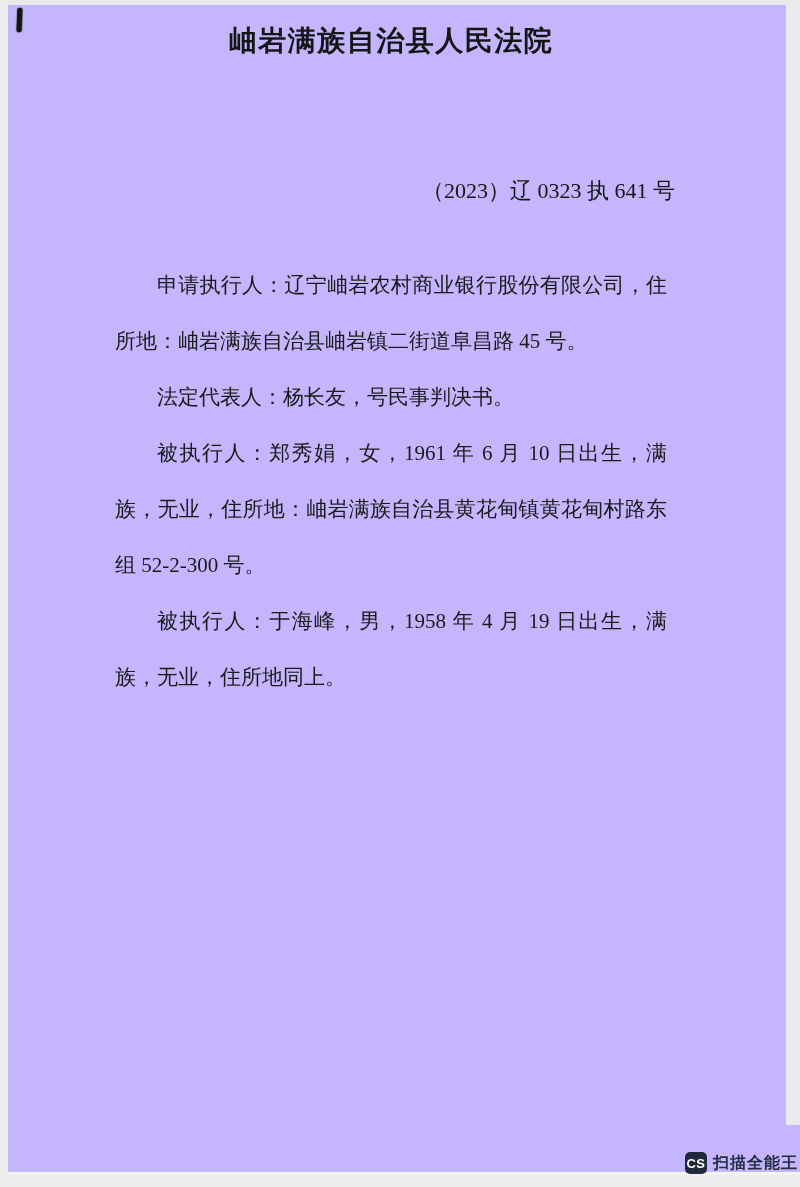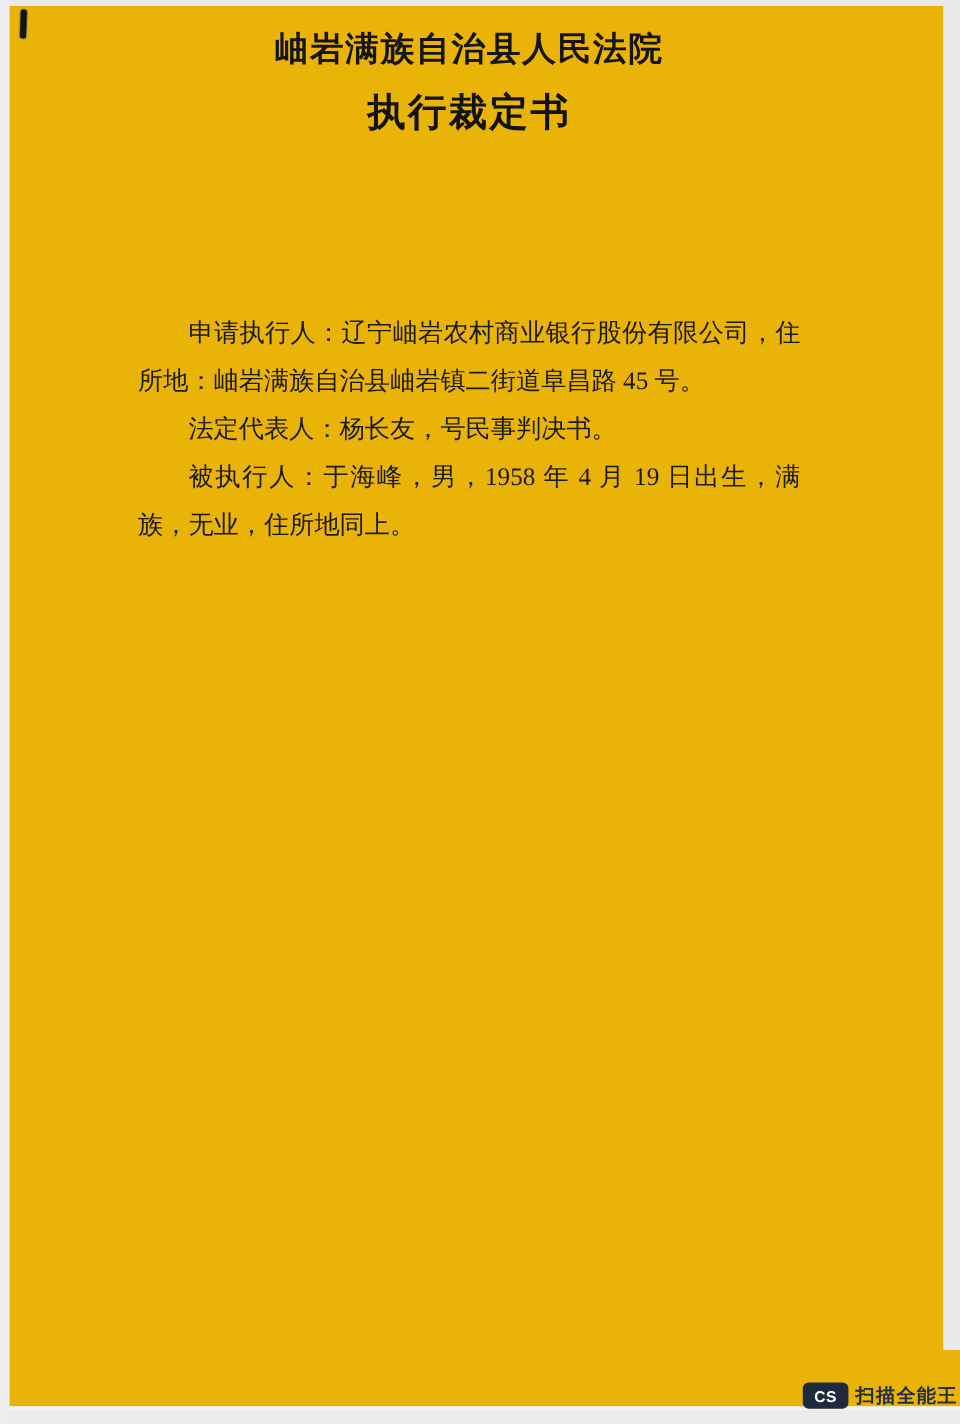--- a/index.html
+++ b/index.html
@@ -4,21 +4,21 @@
 <style>
   html, body {
     margin: 0;
     padding: 0;
     background: #ffffff;
   }
   .page {
     position: relative;
     width: 800px;
     height: 1187px;
-    background: #eab308;
+    background: #c4b5fd;
     overflow: hidden;
     font-family: "Liberation Serif", "DejaVu Serif", serif;
     color: #1b1b1b;
   }
   
   .edge { position: absolute; background: #ebebeb; z-index: 5; }
   .edge-top    { top: 0; left: 0; width: 800px; height: 5px; background: #e9e9e9; }
   .edge-left   { top: 0; left: 0; width: 8px; height: 1187px; background: #eeeeee; }
   .edge-right  { top: 0; right: 0; width: 14px; height: 1125px; background: #e9eaeb; }
   .edge-bottom { bottom: 0; left: 0; width: 800px; height: 12px; background: #ececec;
@@ -67,42 +67,42 @@
     color: #161616;
   }
   .doc-body {
     position: absolute;
     left: 115px; top: 257px;
     width: 552px;
   }
   .doc-body p {
     margin: 0;
     font-size: 21px;
-    line-height: 40px;
+    line-height: 56px;
     text-indent: 2em;
     text-align: justify;
     text-justify: inter-character;
     color: #1a1a1a;
   }
 
   .watermark {
     position: absolute;
     top: 1152px;
     right: 2px;
     display: flex;
     align-items: center;
     gap: 6px;
     z-index: 4;
     white-space: nowrap;
   }
   .cs-logo {
     display: flex;
     align-items: center;
     justify-content: center;
-    width: 38px; height: 22px;
+    width: 22px; height: 22px;
     border-radius: 5px;
     background: #1f2a3c;
     color: #ffffff;
     font-family: "Liberation Sans", "DejaVu Sans", sans-serif;
     font-weight: 700;
     font-size: 13px;
     letter-spacing: 0.5px;
   }
   .cs-text {
     font-family: "Liberation Sans", "DejaVu Sans", sans-serif;
@@ -119,26 +119,27 @@
 
   <div class="edge edge-top"></div>
   <div class="edge edge-left"></div>
   <div class="edge edge-right"></div>
   <div class="edge edge-bottom"></div>
 
   <div class="artifact-mark"></div>
 
   <h1 class="court-title">岫岩满族自治县人民法院</h1>
 
-  <h2 class="doc-title">执行裁定书</h2>
 
+  <div class="case-number">（2023）辽 0323 执 641 号</div>
 
   <div class="doc-body">
     <p>申请执行人：辽宁岫岩农村商业银行股份有限公司，住所地：岫岩满族自治县岫岩镇二街道阜昌路 45 号。</p>
     <p>法定代表人：杨长友，号民事判决书。</p>
+    <p>被执行人：郑秀娟，女，1961 年 6 月 10 日出生，满族，无业，住所地：岫岩满族自治县黄花甸镇黄花甸村路东组 52-2-300 号。</p>
     <p>被执行人：于海峰，男，1958 年 4 月 19 日出生，满族，无业，住所地同上。</p>
   </div>
 
   <div class="watermark">
     <span class="cs-logo">CS</span>
     <span class="cs-text">扫描全能王</span>
   </div>
 
 </div>
 

